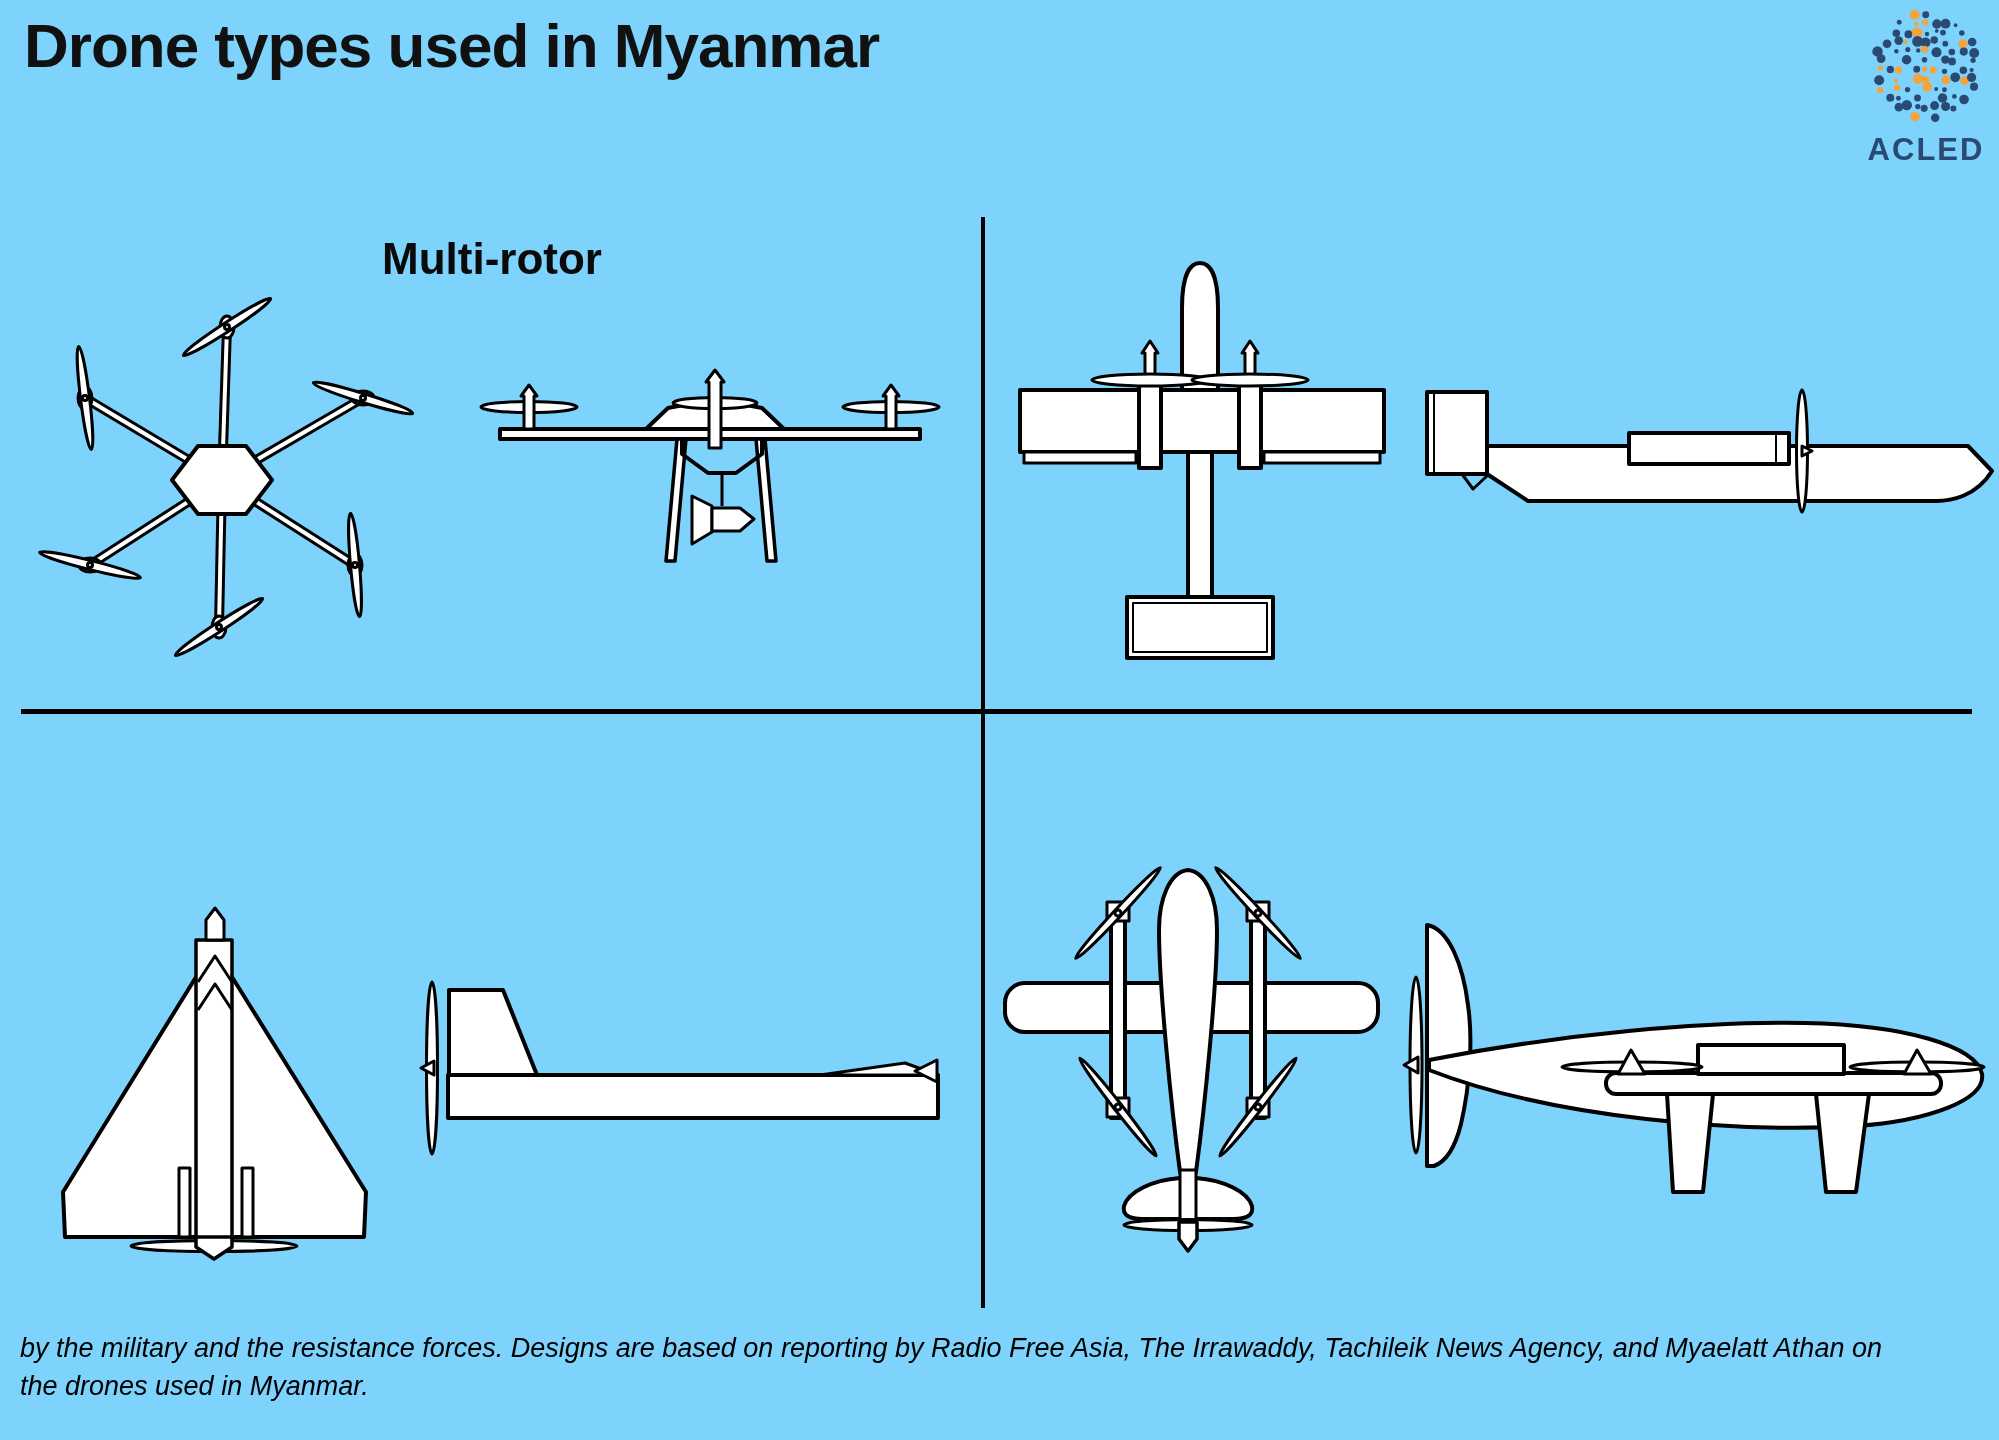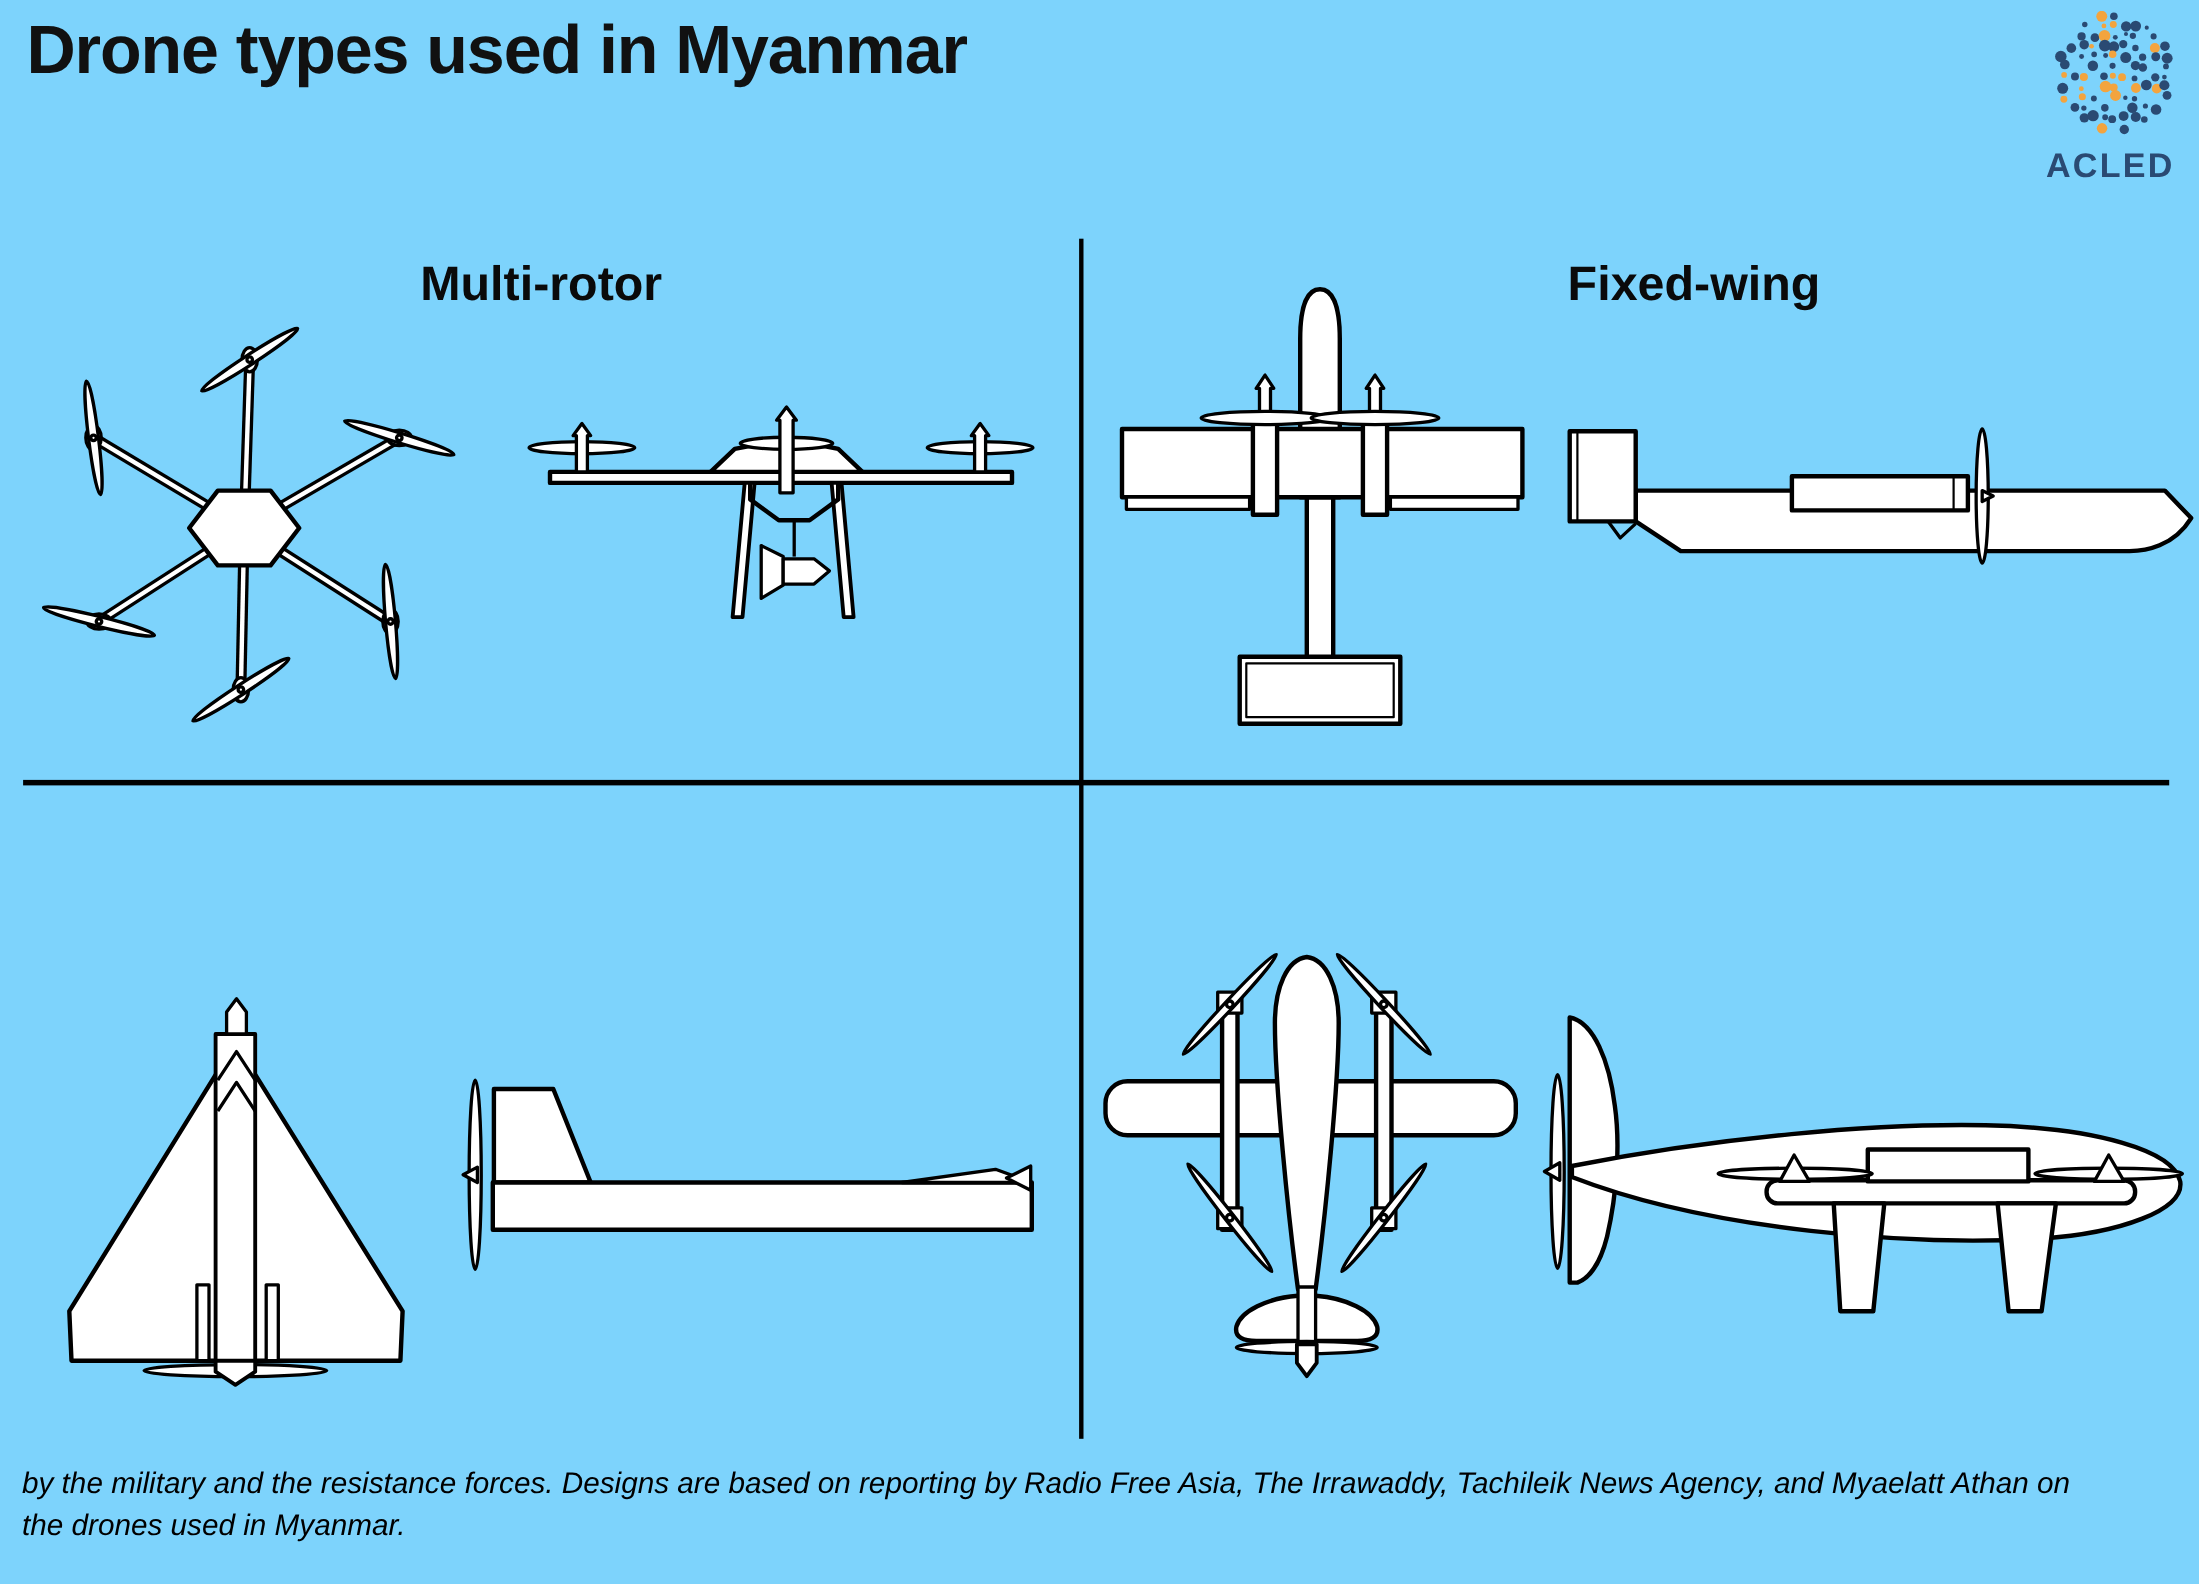--- a/index.html
+++ b/index.html
@@ -26,21 +26,21 @@
   #lbl-deltawing{left:92px;top:742px;}
   #lbl-vtol{left:1132px;top:742px;}
   .divider{position:absolute;background:#000;}
   #divider-v{left:981px;top:217px;width:4px;height:1091px;}
   #divider-h{left:21px;top:709px;width:1951px;height:5px;}
   .note{
     position:absolute;left:20px;top:1330px;width:1960px;
     font-size:27px;font-style:italic;color:#000;line-height:1.4;
   }
   .art{position:absolute;left:0;top:0;}
-  .logo{position:absolute;left:1860px;top:10px;width:132px;}
+  .logo{position:absolute;left:1860px;top:10px;width:132px;text-align:center;}
   .logo-text{
     margin-top:2px;
     font-size:31px;font-weight:bold;letter-spacing:2px;
     color:#2a4a73;
   }
 </style>
 </head>
 <body>
 
 <div id="canvas">
@@ -280,20 +280,19 @@
         <circle cx="50.97732401288921" cy="106.68468462898615" r="4.775705657422406" fill="#f3a43e"></circle>
         <circle cx="71.18242837250347" cy="107.67365666561466" r="4.262888077303249" fill="#2a4a73"></circle>
       </svg>
     <div class="logo-text">ACLED</div>
   </div>
 
   <div class="divider" id="divider-v"></div>
   <div class="divider" id="divider-h"></div>
 
   <div class="quad-label" id="lbl-multirotor">Multi-rotor</div>
-  <div class="quad-label" id="lbl-fixedwing">Fixed-wing</div>
 
   <div class="note">
     <div>by the military and the resistance forces. Designs are based on reporting by Radio Free Asia, The Irrawaddy, Tachileik News Agency, and Myaelatt Athan on</div>
     <div>the drones used in Myanmar.</div>
   </div>
 
 </div>
 
 </body></html>

